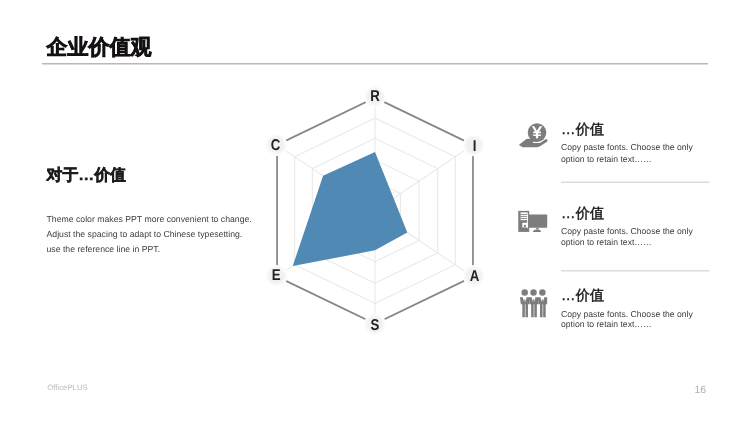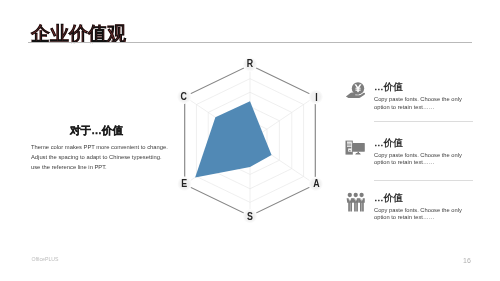--- a/index.html
+++ b/index.html
@@ -1,22 +1,22 @@
 <!DOCTYPE html>
 <html><head>
 <meta charset="utf-8">
 <title>slide</title>
 <style>
   html,body{margin:0;padding:0;}
   body{width:500px;height:281px;background:#ffffff;overflow:hidden;
        font-family:"Liberation Sans",sans-serif;-webkit-font-smoothing:antialiased;}
   .slide{position:relative;width:500px;height:281px;background:#fff;}
-  .title{position:absolute;left:31px;top:24px;font-size:19px;font-weight:700;color:#ef4444;letter-spacing:0px;line-height:1;-webkit-text-stroke:0.45px #111;}
+  .title{position:absolute;left:31px;top:24px;font-size:14px;font-weight:700;color:#701a75;letter-spacing:0px;line-height:1;-webkit-text-stroke:0.45px #111;}
   .titlerule{position:absolute;left:28px;top:41.6px;width:444px;height:1.2px;background:#b9b9b9;}
-  .lh{position:absolute;left:31px;top:125px;font-size:10.6px;font-weight:700;color:#1c1c1c;line-height:1;margin-left:39px;-webkit-text-stroke:0.3px #1c1c1c;}
+  .lh{position:absolute;left:31px;top:112px;font-size:10.6px;font-weight:700;color:#1c1c1c;line-height:1;-webkit-text-stroke:0.3px #1c1c1c;}
   .lb{position:absolute;left:31px;top:142.3px;font-size:5.8px;color:#3d3d3d;line-height:10.1px;}
   .radar{position:absolute;left:0;top:0;}
   .item{position:absolute;}
   .icn{display:block;position:absolute;left:0px;}
   .itext{position:absolute;left:30px;top:0;width:90px;}
   .ih{font-size:9.6px;font-weight:400;color:#1a1a1a;line-height:1;-webkit-text-stroke:0.28px #1a1a1a;}
   .ib{font-size:5.75px;color:#3d3d3d;line-height:7.6px;margin-top:4.6px;}
   .sep{position:absolute;left:374px;width:99px;height:1px;background:#dcdcdc;}
   .foot{position:absolute;left:31.5px;top:256.8px;font-size:5.2px;color:#bcbcbc;line-height:1;}
   .pg{position:absolute;left:463px;top:256.8px;font-size:7px;color:#b0b0b0;line-height:1;}

